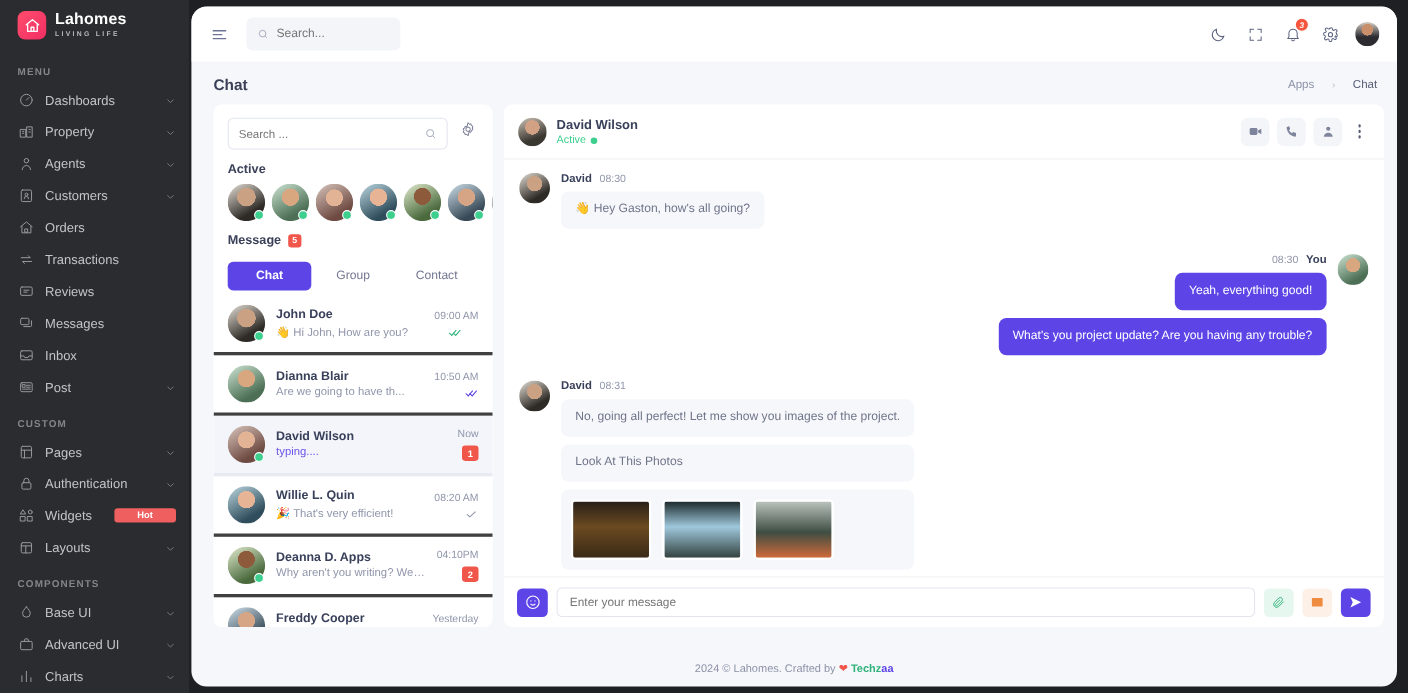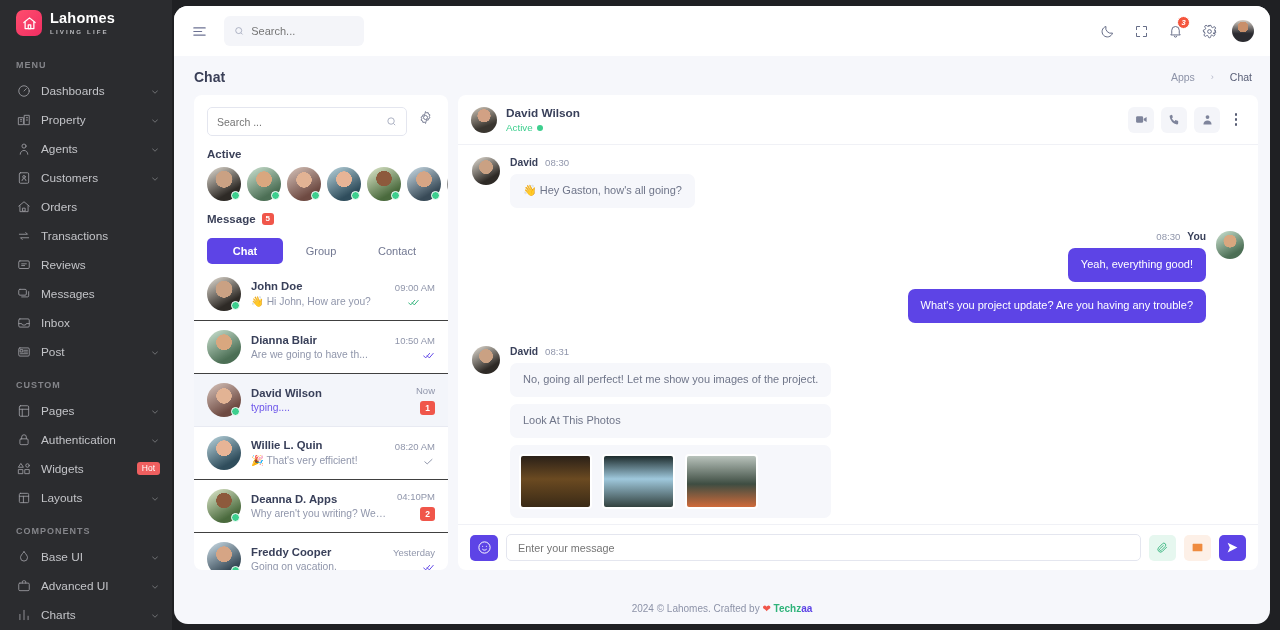--- a/index.html
+++ b/index.html
@@ -46,22 +46,22 @@
     color: #c3c4c8; font-size: 11.8px;
     cursor: pointer; gap: 10px;
     position: relative;
   }
   .nav-ico { width: 15px; height: 15px; flex: 0 0 15px; display: flex; align-items: center; justify-content: center; }
   .nav-ico svg { width: 14px; height: 14px; stroke: #9b9ca1; fill: none; stroke-width: 1.5; }
   .nav-label { flex: 1; white-space: nowrap; }
   .chev { width: 10px; height: 10px; opacity: .55; }
   .chev svg { width: 10px; height: 10px; stroke: #c3c4c8; fill: none; stroke-width: 2; }
   .badge-hot {
-    background: #ef5f5f; color: #fff; font-size: 8.5px; font-weight: normal;
-    border-radius: 3px; padding: 2px 5px; line-height: 1.1;
+    background: #ef5f5f; color: #fff; font-size: 8.5px; font-weight: bold;
+    border-radius: 3px; padding: 2px 21px; line-height: 1.1;
   }
 
   
   .main {
     flex: 1; height: 630px;
     padding: 6px 10px 6px 2px;
     display: flex;
   }
   .main-card {
     flex: 1; background: #f6f7fb;
@@ -159,21 +159,21 @@
   .tab {
     flex: 1; text-align: center; font-size: 11px; padding: 7px 0;
     color: #717791; border-radius: 5px; cursor: pointer;
   }
   .tab.active { background: #5d44e6; color: #fff; font-weight: 600; }
 
   .chatlist { flex: 1; overflow: hidden; padding-top: 4px; }
   .chatrow {
     display: flex; align-items: center; gap: 10px;
     padding: 9px 13px; cursor: pointer;
-    border-bottom: 1px solid #404040;
+    border-bottom: 3px solid #404040;
   }
   .chatrow.sel { background: #f3f5fa; border-bottom-color:#e8eaf2; }
   .cr-av { position: relative; flex: 0 0 auto; }
   .cr-mid { flex: 1; min-width: 0; }
   .cr-name { font-size: 11.3px; color: #39405a; font-weight: 600; }
   .cr-msg { font-size: 10.3px; color: #9096ab; margin-top: 3px; white-space: nowrap; overflow: hidden; text-overflow: ellipsis; }
   .cr-msg.typing { color: #6c55ea; }
   .cr-right { text-align: right; flex: 0 0 auto; display: flex; flex-direction: column; align-items: flex-end; gap: 5px; }
   .cr-time { font-size: 9.5px; color: #9096ab; }
   .cr-badge {

